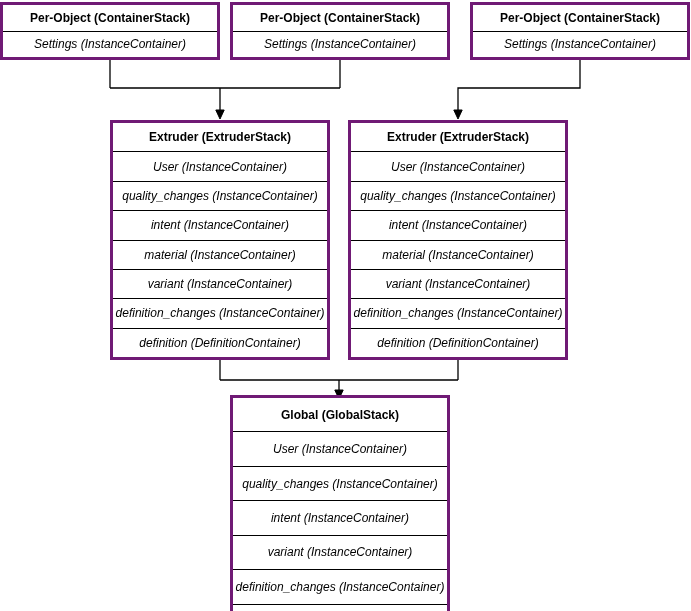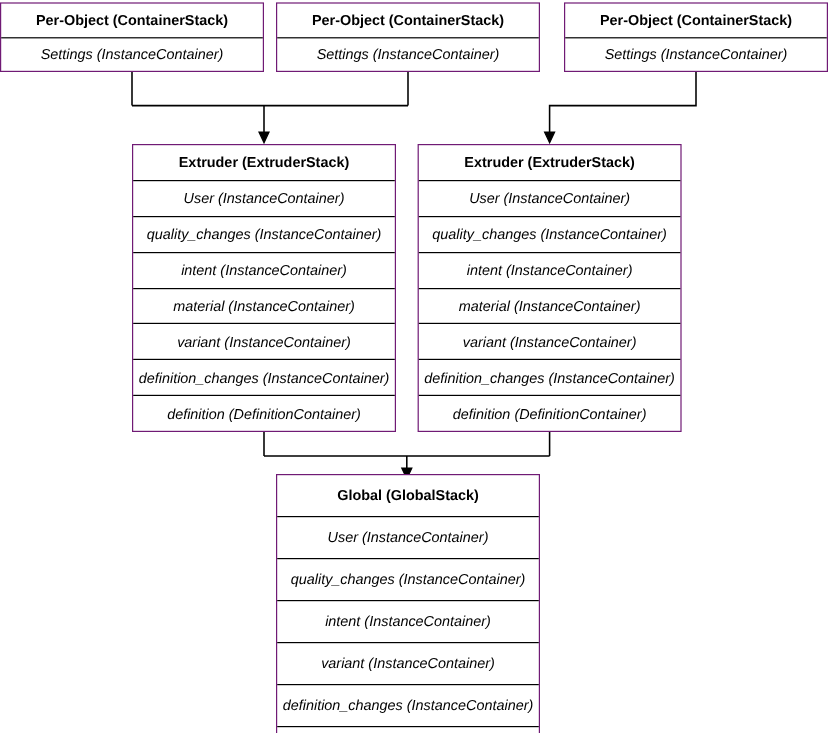--- a/index.html
+++ b/index.html
@@ -32,21 +32,21 @@
   }
   .connector-layer path.arrowhead {
     stroke: #000000;
     stroke-width: 1;
     fill: #000000;
   }
   .node {
     position: absolute;
     box-sizing: border-box;
     background: #ffffff;
-    border: 1px solid #701a75;
+    border: 3px solid #701a75;
     display: flex;
     flex-direction: column;
     text-align: center;
   }
   .node-header {
     flex: 1;
     font-weight: bold;
     display: flex;
     align-items: center;
     justify-content: center;

